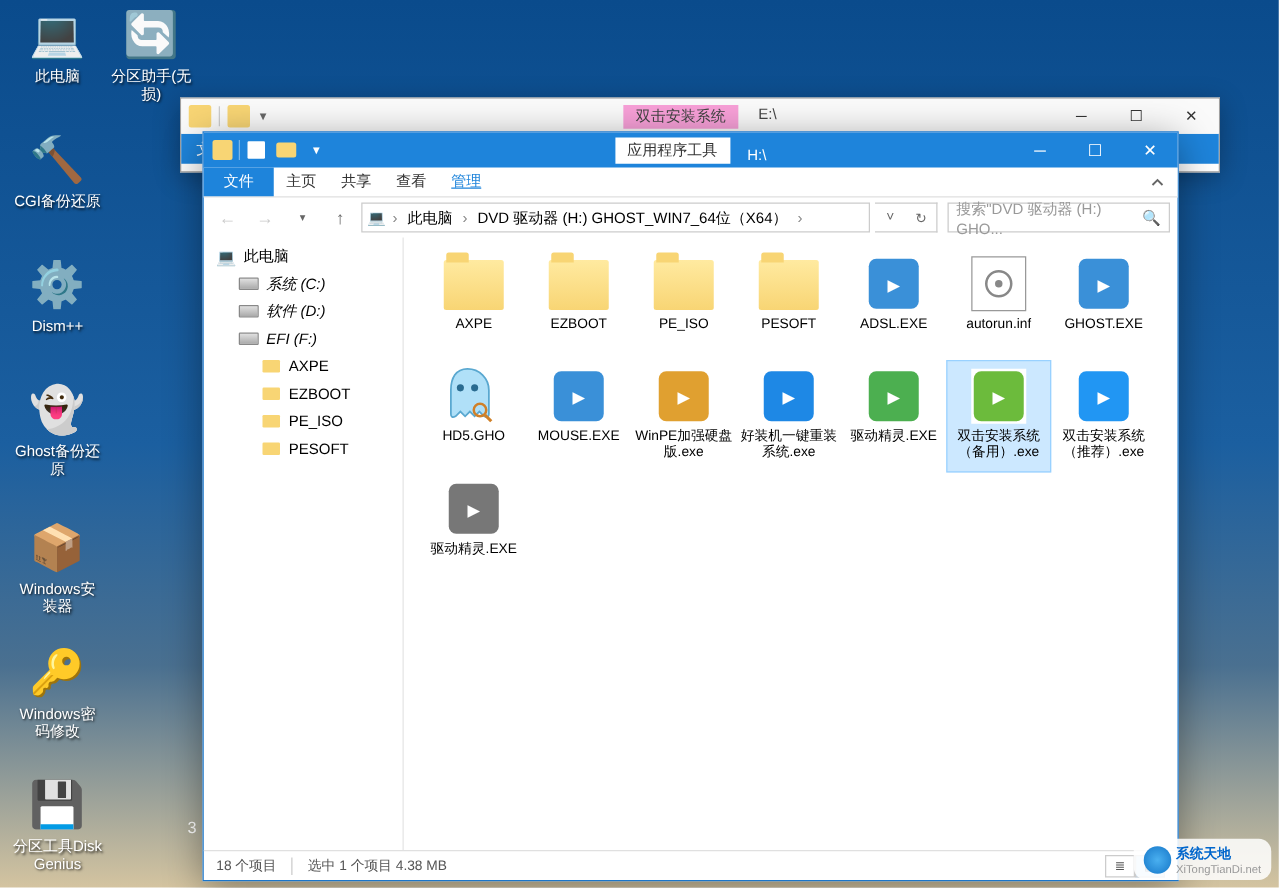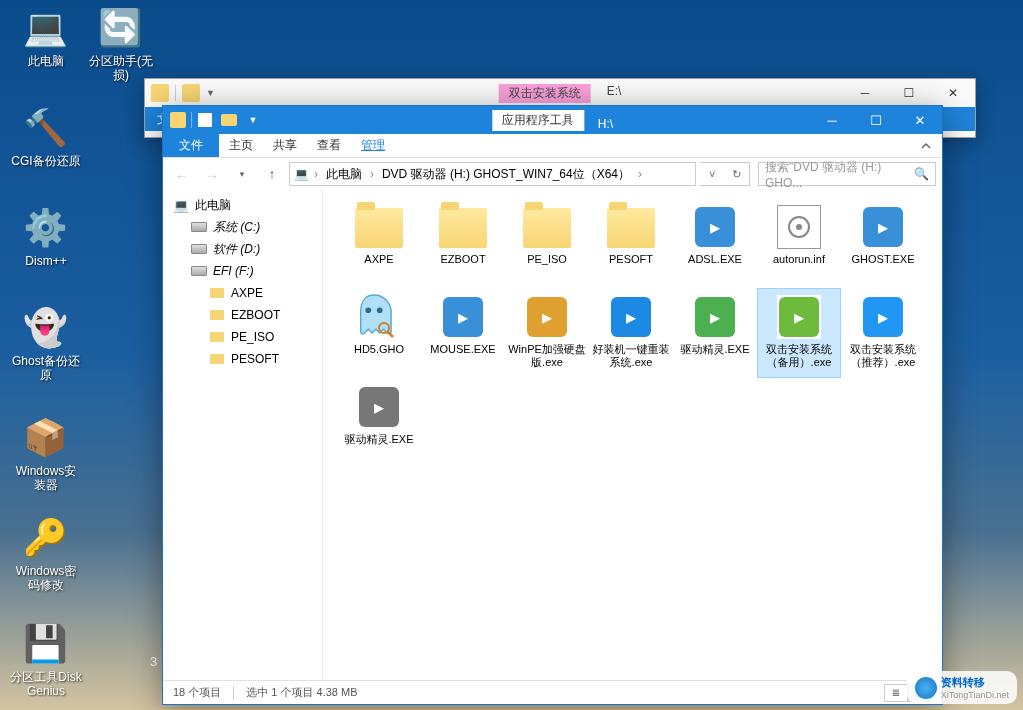--- a/index.html
+++ b/index.html
@@ -393,16 +393,16 @@
     <div class="views">
       <div>≣</div>
       <div style="background:#cce8ff;">▦</div>
     </div>
   </div>
 </div>
 
 <div class="watermark">
   <div class="globe"></div>
   <div>
-    <div>资料转移</div>
+    <div>系统天地</div>
     <small>XiTongTianDi.net</small>
   </div>
 </div>
 
 </body></html>

